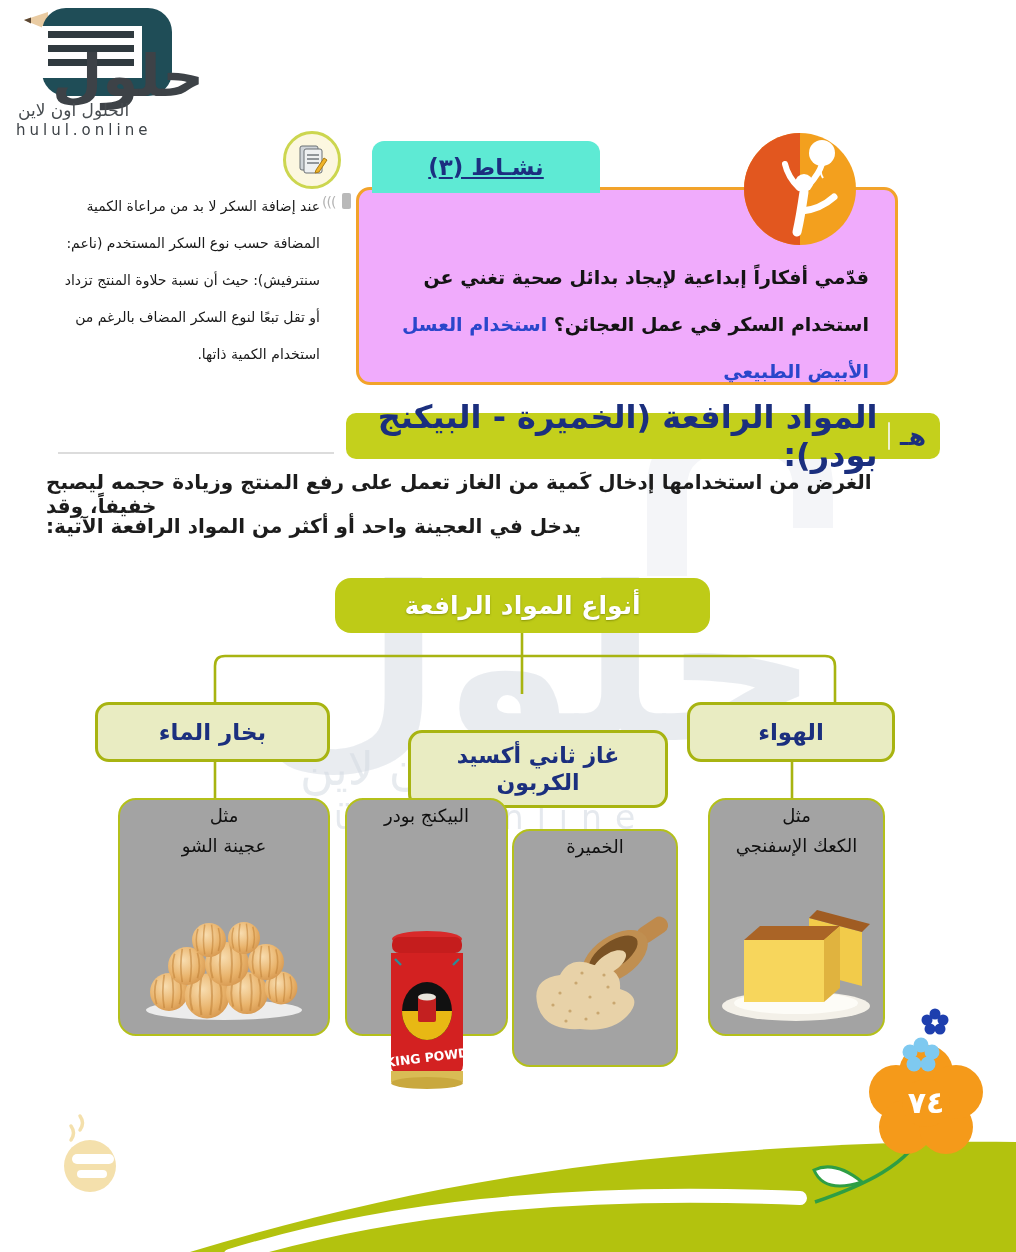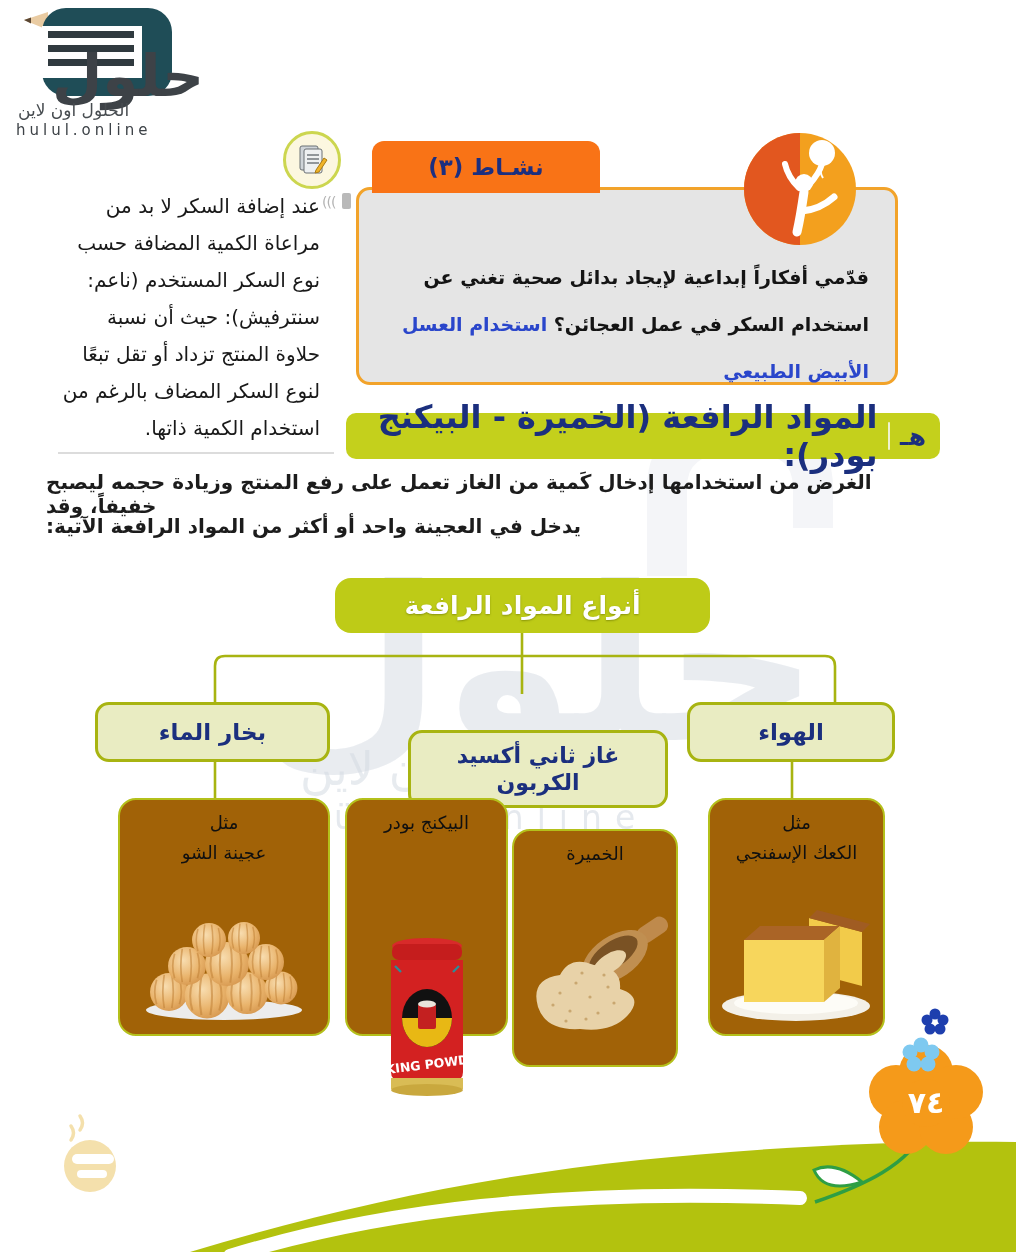--- a/index.html
+++ b/index.html
@@ -21,34 +21,34 @@
   .logo-sub-ar { position:absolute; left:18px; top:100px; font-size:17px; color:#474c50;
     z-index:3; direction:rtl; letter-spacing:1px; }
   .logo-sub-en { position:absolute; left:16px; top:121px; font-size:15px; color:#3d4247;
     z-index:3; letter-spacing:4px; }
   
   .note-icon { position:absolute; left:283px; top:131px; width:58px; height:58px;
     border-radius:50%; border:3px solid #ccd64f; background:#fcf7e0; z-index:2;
     display:flex; align-items:center; justify-content:center; }
   
   .sidebar-note { position:absolute; left:58px; top:188px; width:262px; direction:rtl;
-    text-align:right; font-size:20px; line-height:37px; color:#191919; z-index:2; }
+    text-align:right; font-size:14px; line-height:37px; color:#191919; z-index:2; }
   .quote-mark { position:absolute; left:322px; top:194px; color:#b3b3b3; font-size:14px;
     z-index:2; direction:ltr; letter-spacing:-1px; }
   .quote-block { position:absolute; left:342px; top:193px; width:9px; height:16px;
     background:#b9b9b9; border-radius:2px; z-index:2; }
   .sidebar-divider { position:absolute; left:58px; top:452px; width:276px; height:2px;
     background:#dcdcdc; z-index:2; }
   
   .activity-tab { position:absolute; left:372px; top:141px; width:228px; height:52px;
-    background:#f97316; border-radius:12px 12px 0 0; display:flex; align-items:center;
+    background:#5eead4; border-radius:12px 12px 0 0; display:flex; align-items:center;
     justify-content:center; color:#1c2f80; font-weight:bold; font-size:23px; z-index:3;
-    direction:rtl; }
+    direction:rtl;text-decoration:underline; }
   .activity-box { position:absolute; left:356px; top:187px; width:542px; height:198px;
-    background:#e5e5e5; border:3px solid #f2a32a; border-radius:14px; z-index:2; }
+    background:#f0abfc; border:3px solid #f2a32a; border-radius:14px; z-index:2; }
   .activity-text { padding:64px 26px 0 20px; direction:rtl; text-align:right;
     font-size:19px; font-weight:bold; color:#141414; line-height:47px; }
   .activity-answer { color:#2a46cb; }
   .activity-icon { position:absolute; left:742px; top:131px; z-index:4; }
   
   .section-heading { position:absolute; left:346px; top:413px; width:594px; height:46px;
     background:#c4d01c; border-radius:10px; direction:rtl; display:flex;
     align-items:center; padding:0 14px; z-index:2; }
   .section-marker { color:#1b2f7e; font-weight:bold; font-size:25px;text-align:right; }
   .section-sep { width:3px; height:28px; background:#eef2cf; margin:0 10px; border-radius:2px; }
@@ -63,23 +63,23 @@
     background:#becb17; border-radius:16px; display:flex; align-items:center;
     justify-content:center; color:#fff; font-weight:bold; font-size:25px; z-index:2;
     direction:rtl; text-shadow:0 1px 2px rgba(95,105,0,.55); }
   .branch { position:absolute; background:#e9ecc2; border:3px solid #a8b411;
     border-radius:14px; display:flex; align-items:center; justify-content:center;
     color:#1b2f7e; font-weight:bold; text-align:center; direction:rtl; z-index:2; }
   .branch-1 { left:95px;  top:702px; width:235px; height:60px; font-size:23px; }
   .branch-2 { left:408px; top:730px; width:260px; height:78px; font-size:22px;
     line-height:1.25; padding:0 34px; }
   .branch-3 { left:687px; top:702px; width:208px; height:60px; font-size:23px; }
-  .card { position:absolute; top:798px; height:238px; background:#a16207;
+  .card { position:absolute; top:798px; height:238px; background:#a3a3a3;
     border:2.5px solid #b4c01b; border-radius:18px; display:flex; flex-direction:column;
-    align-items:center; padding-top:8px; z-index:2; }
+    align-items:center; padding-top:1px; z-index:2; }
   .card-1 { left:118px; width:212px; }
   .card-2 { left:345px; width:163px;gap:47px; }
   .card-3 { left:512px; width:166px;margin-top:31px; }
   .card-4 { left:708px; width:177px; }
   .card-caption { direction:rtl; text-align:center; font-size:18px; color:#101010;
     line-height:30px; }
   .card-img { flex:1; display:flex; align-items:flex-end; justify-content:center;
     padding-bottom:10px; }
   
   .flower-wrap { position:absolute; left:790px; top:1000px; width:230px; height:252px; z-index:3; }

